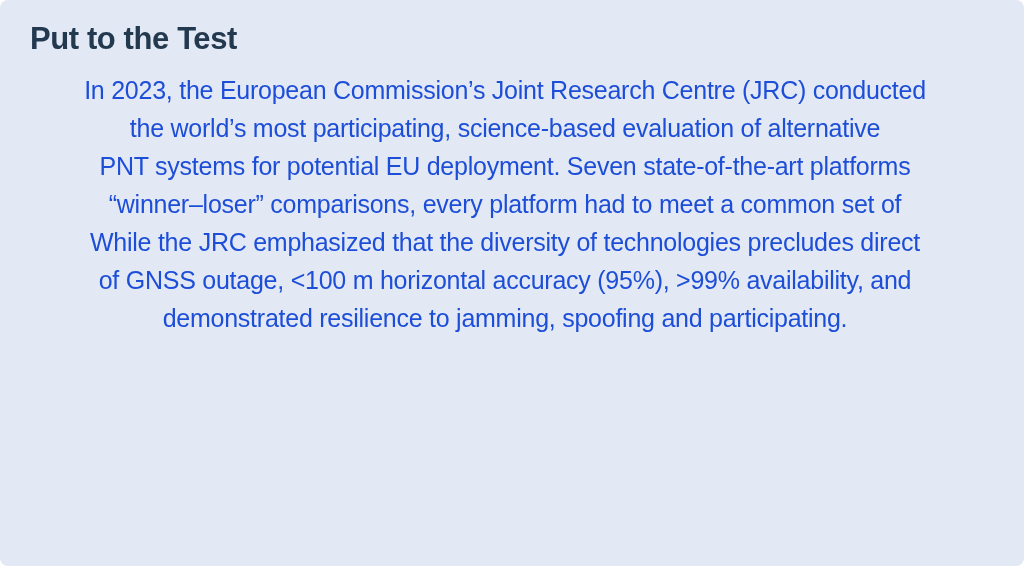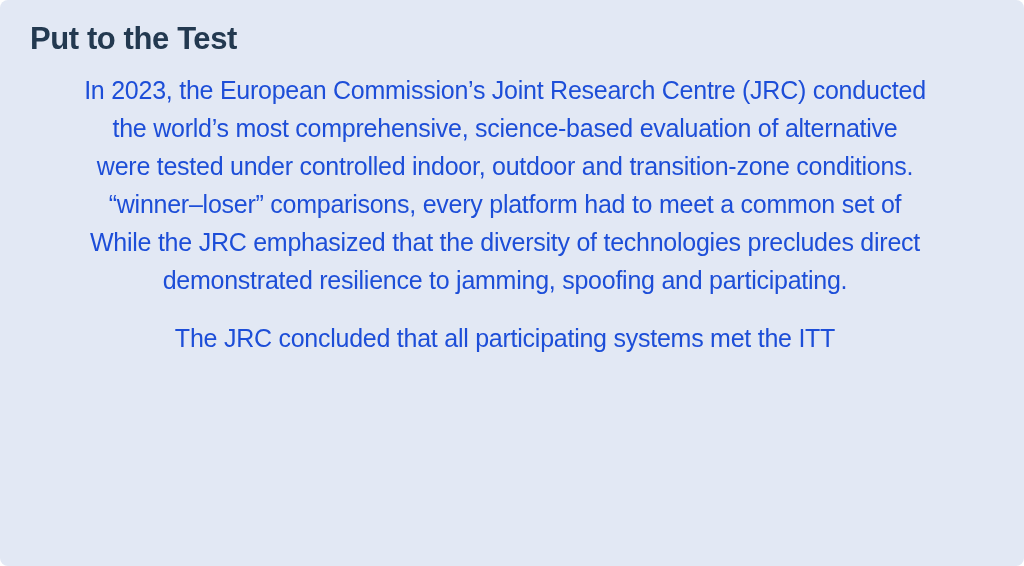--- a/index.html
+++ b/index.html
@@ -41,23 +41,23 @@
   }
 </style>
 </head>
 <body>
 
 <div class="callout">
   <h1 class="panel-title">Put to the Test</h1>
 
   <div class="para">
     <div class="line">In 2023, the European Commission’s Joint Research Centre (JRC) conducted</div>
-    <div class="line">the world’s most comprehensive, science-based evaluation of alternative</div>
-    <div class="line">were tested under controlled indoor, outdoor and transition-zone conditions.</div>
+    <div class="line">the world’s most participating, science-based evaluation of alternative</div>
+    <div class="line">PNT systems for potential EU deployment. Seven state-of-the-art platforms</div>
     <div class="line">“winner–loser” comparisons, every platform had to meet a common set of</div>
     <div class="line">While the JRC emphasized that the diversity of technologies precludes direct</div>
+    <div class="line">of GNSS outage, &lt;100 m horizontal accuracy (95%), &gt;99% availability, and</div>
     <div class="line">demonstrated resilience to jamming, spoofing and participating.</div>
   </div>
 
   <div class="para">
-    <div class="line">The JRC concluded that all participating systems met the ITT</div>
   </div>
 </div>
 
 </body></html>

